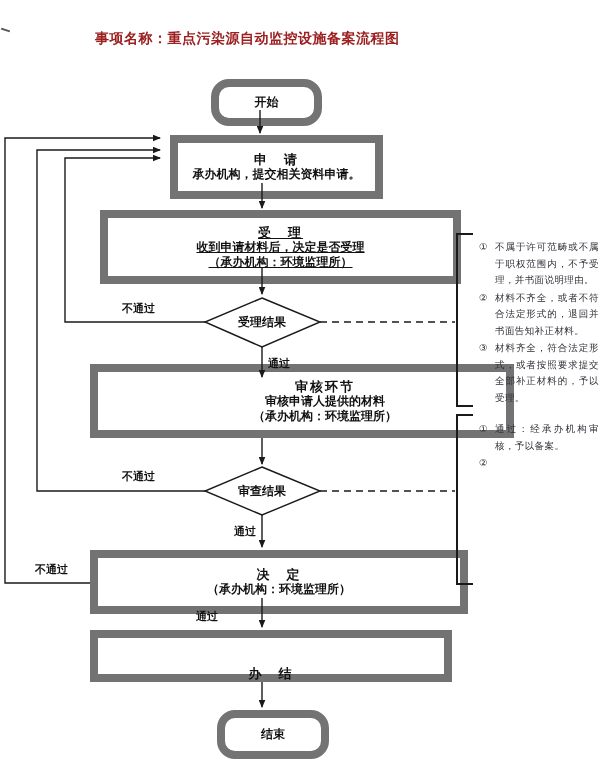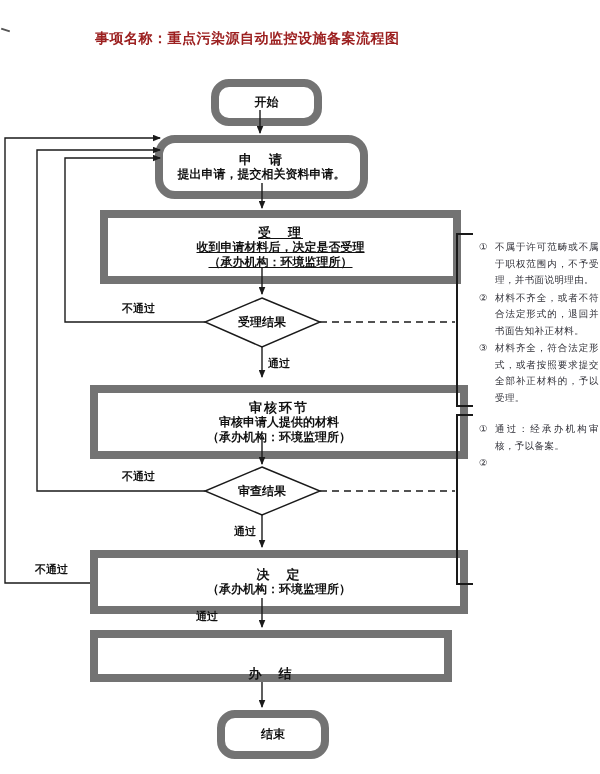--- a/index.html
+++ b/index.html
@@ -70,34 +70,34 @@
 
       <polygon points="262,298 320,322 262,347 205,322" fill="#ffffff"></polygon>
       <polygon points="262,467 320,491 262,515 205,491" fill="#ffffff"></polygon>
     </g>
   </svg>
 
   <div class="abs node stadium" style="left:211px;top:79px;width:95px;height:31px;">
     <span>开始</span>
   </div>
 
-  <div class="abs node" style="left:155px;top:135px;width:197px;height:48px;border-radius:20px;">
+  <div class="abs node" style="left:170px;top:135px;width:197px;height:48px;">
     <div class="h">申　请</div>
-    <div class="b">提出申请，提交相关资料申请。</div>
+    <div class="b">承办机构，提交相关资料申请。</div>
   </div>
 
   <div class="abs node" style="left:100px;top:210px;width:345px;height:58px;text-decoration:underline;">
     <div class="h">受　理</div>
     <div class="b">收到申请材料后，决定是否受理</div>
     <div class="b">（承办机构：环境监理所）</div>
   </div>
 
   <div class="abs dlabel" style="left:232px;top:317px;width:60px;">受理结果</div>
 
-  <div class="abs node" style="left:90px;top:385px;width:362px;height:58px;">
+  <div class="abs node" style="left:90px;top:364px;width:362px;height:58px;padding-left:46px;">
     <div class="h">审核环节</div>
     <div class="b">审核申请人提供的材料</div>
     <div class="b">（承办机构：环境监理所）</div>
   </div>
 
   <div class="abs dlabel" style="left:232px;top:486px;width:60px;">审查结果</div>
 
   <div class="abs node" style="left:90px;top:550px;width:362px;height:48px;">
     <div class="h">决　定</div>
     <div class="b">（承办机构：环境监理所）</div>

